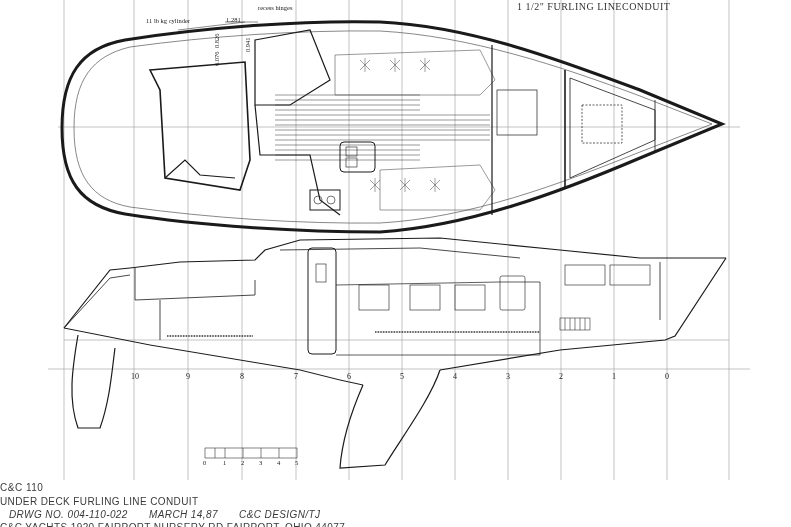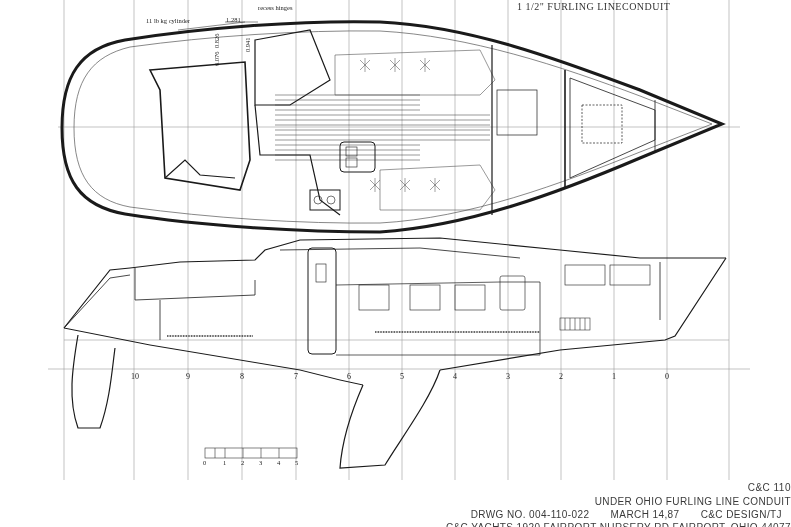--- a/index.html
+++ b/index.html
@@ -1,22 +1,22 @@
 <!DOCTYPE html>
 <html><head>
 <meta charset="utf-8">
 <style>
   html, body { margin: 0; padding: 0; background: #ffffff; }
   body { width: 791px; height: 527px; overflow: hidden; position: relative; font-family: "Liberation Serif", serif; }
   #drawing { position: absolute; left: 0; top: 0; width: 791px; height: 527px; }
-  .title-block { position: absolute; left: 0; width: 791px; text-align: right; font-family: "Liberation Sans", sans-serif; color: #3a3a3a; }
+  .title-block { position: absolute; left: 0; width: 791px; text-align: left; font-family: "Liberation Sans", sans-serif; color: #3a3a3a; }
   .tb-model { top: 482px; font-size: 10px; letter-spacing: 0.5px; }
   .tb-title { top: 496px; font-size: 10px; letter-spacing: 0.4px; }
   .tb-info { top: 509px; font-size: 10px; letter-spacing: 0.4px; }
-  .tb-info span { margin: 4px 9px; }
+  .tb-info span { margin: 4px 9px; font-style: italic; }
   .tb-addr { top: 522px; font-size: 10px; letter-spacing: 0.4px; }
   .header-note { position: absolute; top: 1px; left: 517px; font-size: 10px; color: #333; letter-spacing: 0.5px; font-family: "Liberation Serif", serif; }
   .anno { position: absolute; font-size: 6.5px; color: #222; font-family: "Liberation Serif", serif; white-space: nowrap; }
   .anno.vert { transform: rotate(-90deg); transform-origin: left top; }
   .station { position: absolute; top: 372px; font-size: 8px; color: #222; font-family: "Liberation Serif", serif; }
 </style>
 </head>
 <body>
 
 <svg id="drawing" viewBox="0 0 791 527" xmlns="http://www.w3.org/2000/svg">
@@ -180,19 +180,19 @@
 <div class="station" style="left:665px;">0</div>
 
 <div class="anno" style="left:203px;top:459px;">0</div>
 <div class="anno" style="left:223px;top:459px;">1</div>
 <div class="anno" style="left:241px;top:459px;">2</div>
 <div class="anno" style="left:259px;top:459px;">3</div>
 <div class="anno" style="left:277px;top:459px;">4</div>
 <div class="anno" style="left:295px;top:459px;">5</div>
 
 <div class="title-block tb-model">C&amp;C 110</div>
-<div class="title-block tb-title">UNDER OHIO FURLING LINE CONDUIT</div>
+<div class="title-block tb-title">UNDER DECK FURLING LINE CONDUIT</div>
 <div class="title-block tb-info">
   <span>DRWG NO. 004-110-022</span>
   <span>MARCH 14,87</span>
   <span>C&amp;C DESIGN/TJ</span>
 </div>
 <div class="title-block tb-addr">C&amp;C YACHTS  1920 FAIRPORT NURSERY RD  FAIRPORT, OHIO 44077</div>
 
 </body></html>

